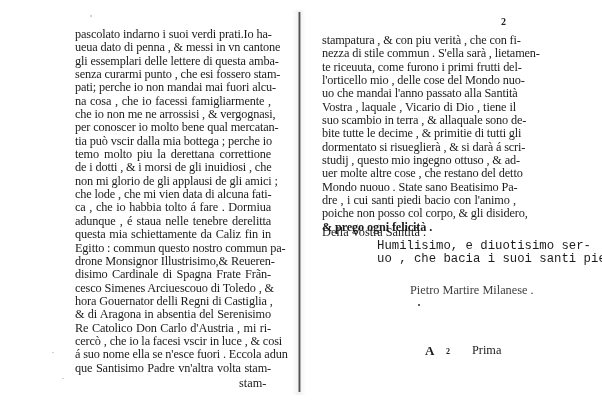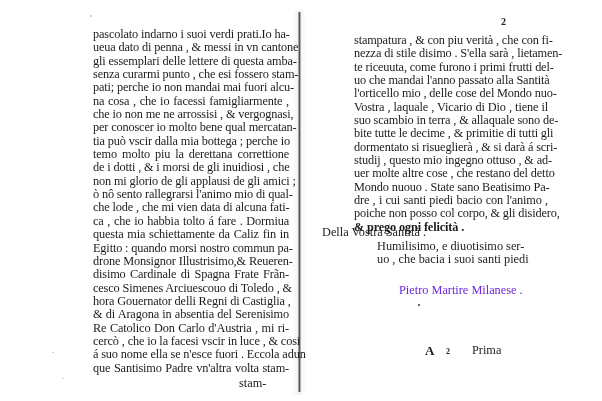--- a/index.html
+++ b/index.html
@@ -29,42 +29,42 @@
     line-height: 13.35px;
     letter-spacing: -0.15px;
     color: #1c1c1c;
   }
   .text-block .line {
     display: block; white-space: nowrap;
     text-align: justify; text-align-last: justify;
     height: 13.35px;
   }
   .text-block .line.last { text-align-last: left; font-weight: bold; }
-  .left-text { left: 93px; top: 28px; width: 196px; }
+  .left-text { left: 75px; top: 28px; width: 196px; }
   .catchword-left {
     position: absolute; left: 239px; top: 376px;
     font-family: "Liberation Serif", serif; font-size: 12.3px; color: #1c1c1c; text-align: center;
   }
   .page-number {
     position: absolute; left: 501px; top: 16px;
     font-family: "Liberation Serif", serif; font-size: 10px; font-weight: bold; color: #222;
   }
-  .right-text { left: 322px; top: 34px; width: 194px; margin-left: 32px; }
+  .right-text { left: 322px; top: 34px; width: 194px; }
   .closing {
     position: absolute; left: 322px; top: 218px;
     font-family: "Liberation Serif", serif; font-size: 12.3px; color: #1c1c1c; white-space: nowrap; margin-top: 7px;
   }
   .subscription {
     position: absolute; left: 377px; top: 240px; width: 140px;
-    font-family: Liberation Serif, serif; font-size: 12.3px; line-height: 13.35px; color: #1c1c1c; text-align: center;
+    font-family: Liberation Mono, monospace; font-size: 12.3px; line-height: 13.35px; color: #1c1c1c; text-align: center;
   }
   .subscription .line { display: block; white-space: nowrap; }
   .signature {
-    position: absolute; left: 399px; top: 283px;
-    font-family: "Liberation Serif", serif; font-size: 12.3px; color: #6d28d9; white-space: nowrap;
+    position: absolute; left: 410px; top: 283px;
+    font-family: "Liberation Serif", serif; font-size: 12.3px; color: #404040; white-space: nowrap;
   }
   .dot-mark {
     position: absolute; left: 418px; top: 304px; width: 2px; height: 2px; background: #333; border-radius: 1px;
   }
   .sig-mark {
     position: absolute; top: 343px;
     font-family: "Liberation Serif", serif; color: #1c1c1c;
   }
   .sig-letter { left: 425px; font-size: 13px; font-weight: bold; }
   .sig-number { left: 446px; top: 347px; font-size: 8px; font-weight: bold; }
@@ -88,46 +88,46 @@
     <span class="line">gli essemplari delle lettere di questa amba-</span>
     <span class="line">senza curarmi punto , che esi fossero stam-</span>
     <span class="line">pati; perche io non mandai mai fuori alcu-</span>
     <span class="line">na cosa , che io facessi famigliarmente ,</span>
     <span class="line">che io non me ne arrossisi , &amp; vergognasi,</span>
     <span class="line">per conoscer io molto bene qual mercatan-</span>
     <span class="line">tia può vscir dalla mia bottega ; perche io</span>
     <span class="line">temo molto piu la derettana correttione</span>
     <span class="line">de i dotti , &amp; i morsi de gli inuidiosi , che</span>
     <span class="line">non mi glorio de gli applausi de gli amici ;</span>
-    <span class="line">ò nô sento rallegrarsi l'animo mio di qual-</span>
     <span class="line">che lode , che mi vien data di alcuna fati-</span>
     <span class="line">ca , che io habbia tolto á fare . Dormiua</span>
+    <span class="line">adunque , é staua nelle tenebre derelitta</span>
     <span class="line">questa mia schiettamente da Caliz fin in</span>
-    <span class="line">Egitto : quando morsi nostro commun pa-</span>
+    <span class="line">Egitto : commun questo nostro commun pa-</span>
     <span class="line">drone Monsignor Illustrisimo,&amp; Reueren-</span>
     <span class="line">disimo Cardinale di Spagna Frate Frãn-</span>
     <span class="line">cesco Simenes Arciuescouo di Toledo , &amp;</span>
     <span class="line">hora Gouernator delli Regni di Castiglia ,</span>
     <span class="line">&amp; di Aragona in absentia del Serenisimo</span>
     <span class="line">Re Catolico Don Carlo d'Austria , mi ri-</span>
     <span class="line">cercò , che io la facesi vscir in luce , &amp; cosi</span>
     <span class="line">á suo nome ella se n'esce fuori . Eccola adun</span>
     <span class="line">que Santisimo Padre vn'altra volta stam-</span>
 
   </div>
   <div class="catchword-left">stam-</div>
 
   <div class="page-number">2</div>
 
   <div class="text-block right-text">
     <span class="line">stampatura , &amp; con piu verità , che con fi-</span>
-    <span class="line">nezza di stile disimo . S'ella sarà , lietamen-</span>
+    <span class="line">nezza di stile commun . S'ella sarà , lietamen-</span>
     <span class="line">te riceuuta, come furono i primi frutti del-</span>
+    <span class="line">l'orticello mio , delle cose del Mondo nuo-</span>
     <span class="line">uo che mandai l'anno passato alla Santità</span>
-    <span class="line">l'orticello mio , delle cose del Mondo nuo-</span>
     <span class="line">Vostra , laquale , Vicario di Dio , tiene il</span>
     <span class="line">suo scambio in terra , &amp; allaquale sono de-</span>
     <span class="line">bite tutte le decime , &amp; primitie di tutti gli</span>
     <span class="line">dormentato si risueglierà , &amp; si darà á scri-</span>
     <span class="line">studij , questo mio ingegno ottuso , &amp; ad-</span>
     <span class="line">uer molte altre cose , che restano del detto</span>
     <span class="line">Mondo nuouo . State sano Beatisimo Pa-</span>
     <span class="line">dre , i cui santi piedi bacio con l'animo ,</span>
     <span class="line">poiche non posso col corpo, &amp; gli disidero,</span>
     <span class="line last">&amp; prego ogni felicità .</span>

